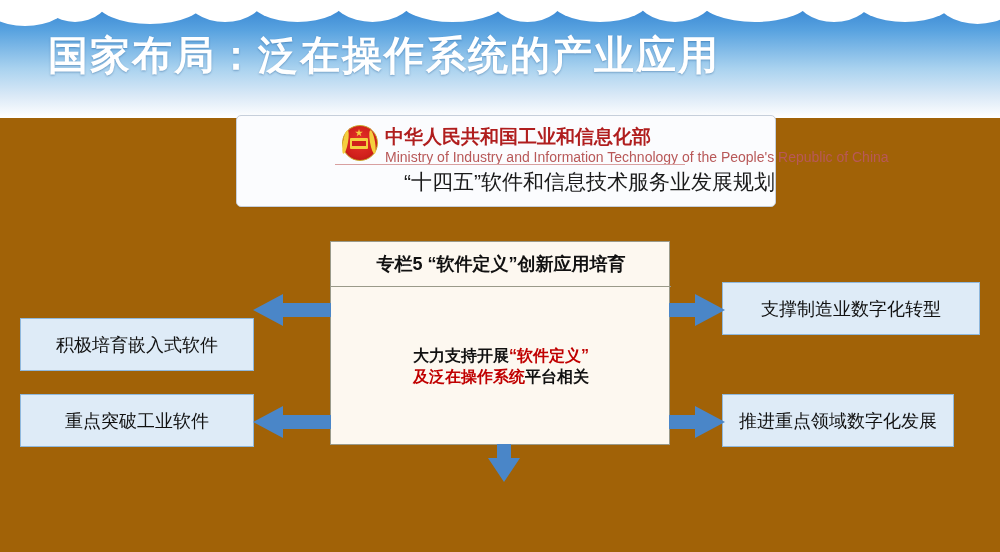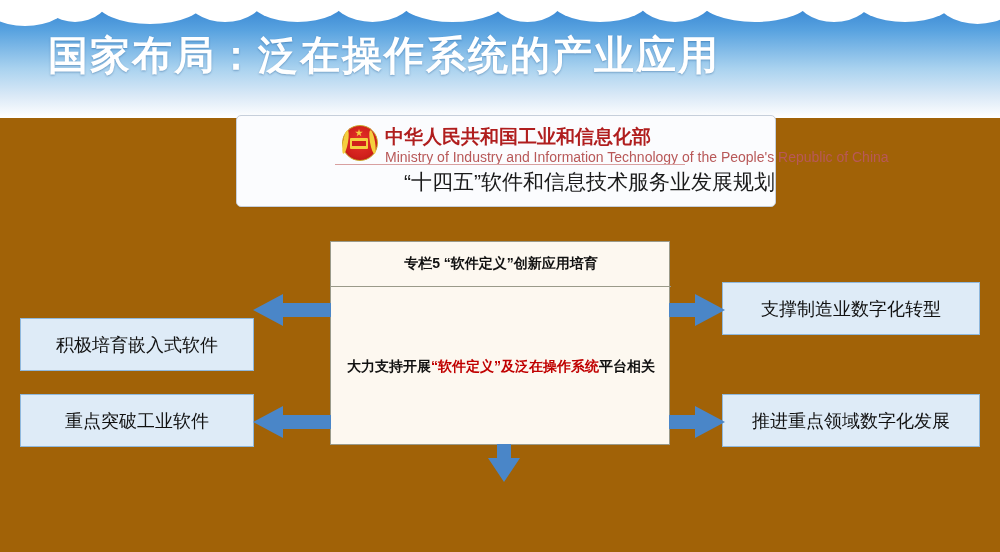--- a/index.html
+++ b/index.html
@@ -149,35 +149,35 @@
   }
   .center-head {
     position: absolute;
     left: 0; top: 0;
     width: 340px; height: 45px;
     border-bottom: 1px solid #9a9a8a;
     box-sizing: border-box;
     display: flex;
     align-items: center;
     justify-content: center;
-    font-size: 14px;
+    font-size: 18px;
     font-weight: bold;
     color: #111111;
     white-space: nowrap;
   }
   .center-body {
     position: absolute;
     left: 0; top: 45px;
     width: 340px; height: 158px;
     display: flex;
-    flex-direction: row;
+    flex-direction: column;
     align-items: center;
     justify-content: center;
     text-align: center;
-    font-size: 14px;
+    font-size: 16px;
     font-weight: bold;
     color: #111111;
     line-height: 1.32;
   }
   .center-body .hl { color: #c00000; }
 
   
   .obox {
     position: absolute;
     background: #deebf7;
@@ -186,21 +186,21 @@
     display: flex;
     align-items: center;
     justify-content: center;
     font-size: 18px;
     color: #111111;
     white-space: nowrap;
   }
   #box-left-top    { left: 20px;  top: 282px; width: 234px; height: 53px; margin-top: 36px; }
   #box-left-bottom { left: 20px;  top: 394px; width: 234px; height: 53px; }
   #box-right-top   { left: 722px; top: 282px; width: 258px; height: 53px; }
-  #box-right-bottom{ left: 722px; top: 394px; width: 258px; height: 53px; }
+  #box-right-bottom{ left: 722px; top: 394px; width: 232px; height: 53px; }
   #box-bottom      { left: 375px; top: 480px; width: 258px; height: 53px; }
 
   
   .arrow { position: absolute; }
   .arrow svg { display: block; }
 
   .fill-blue { fill: #4a86c8; }
 </style>
 </head>
 <body>

